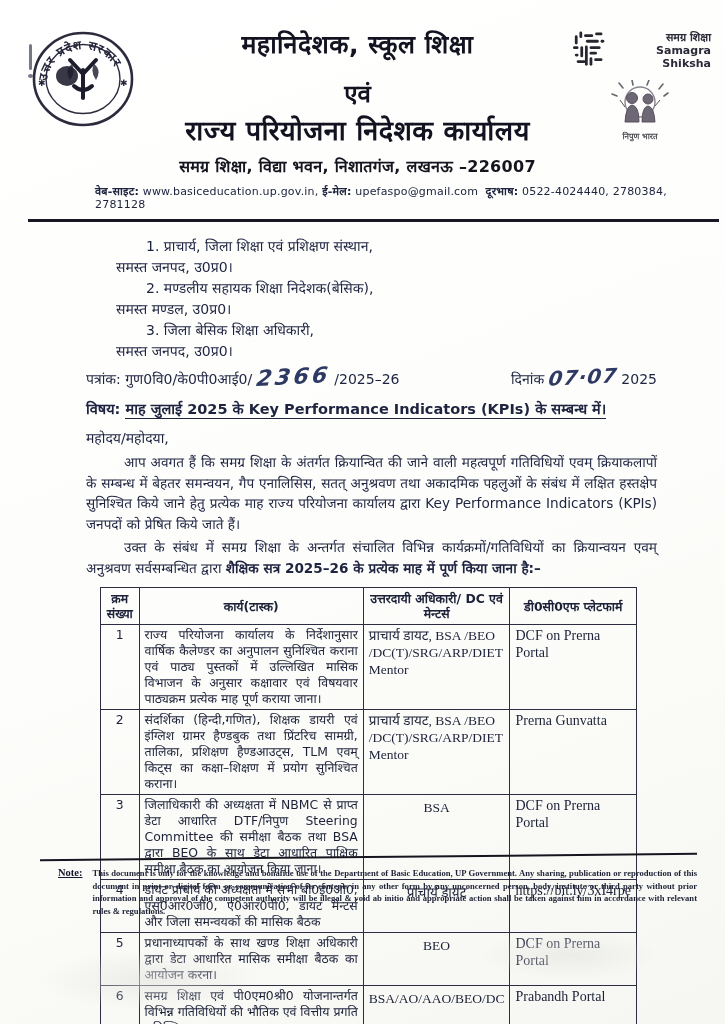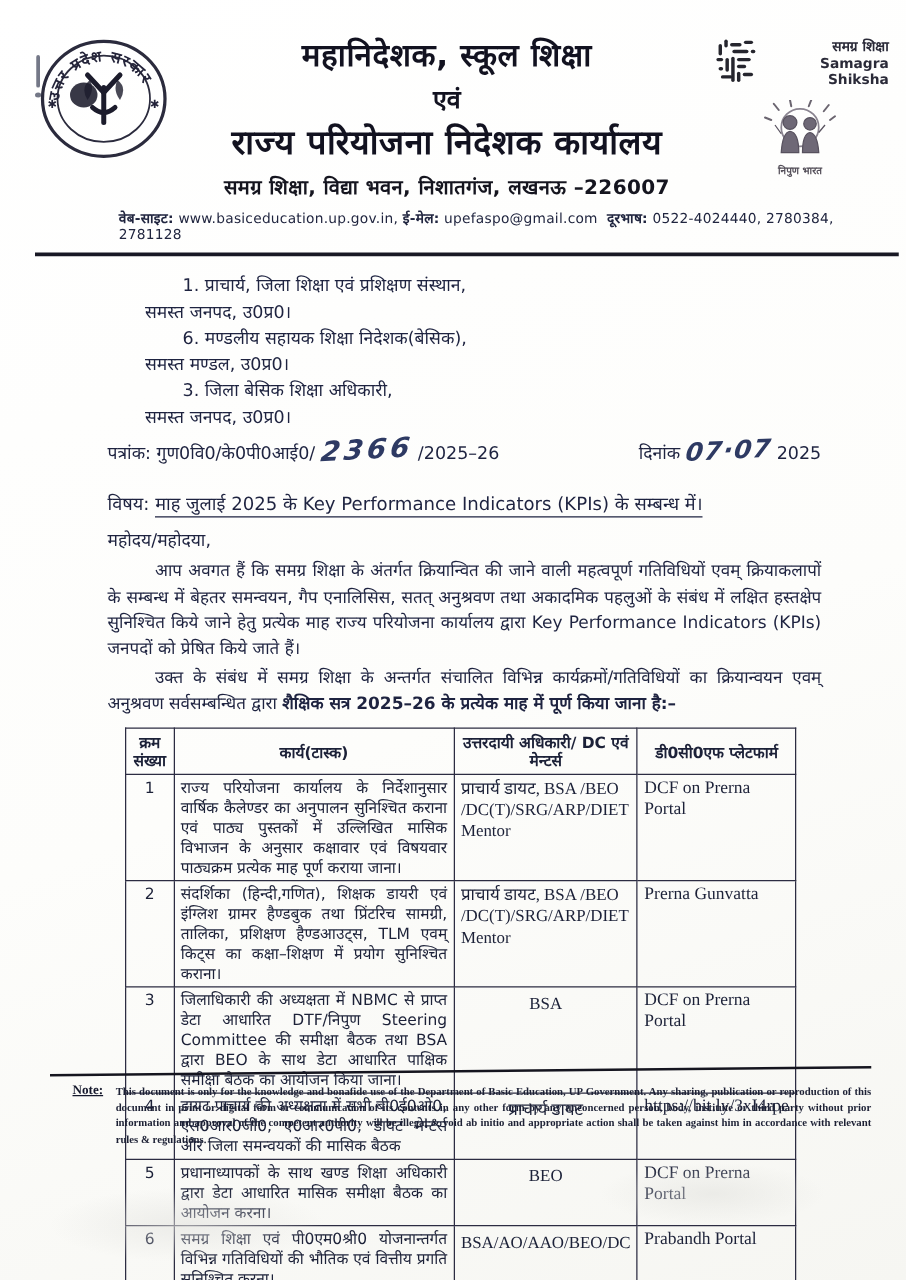--- a/index.html
+++ b/index.html
@@ -13,42 +13,42 @@
   .scan-mark { position:absolute; left:29px; top:44px; width:3px; height:26px;
     background:#3a3f55; opacity:.7; border-radius:2px; }
   .scan-mark:after { content:""; position:absolute; left:-1px; top:30px; width:5px; height:4px;
     background:#3a3f55; border-radius:50%; }
 
   
   .letterhead { display:flex; padding:24px 14px 0 30px; }
   .seal { width:112px; flex:0 0 112px; padding-top:4px; }
   .titles { flex:1; text-align:center; padding-top:2px; }
   .t1 { font-size:25px; font-weight:bold; color:#121220; letter-spacing:.5px; }
-  .t2 { font-size:20px; font-weight:bold; color:#121220; margin-top:5px; }
+  .t2 { font-size:24px; font-weight:bold; color:#121220; margin-top:16px; }
   .t3 { font-size:27px; font-weight:bold; color:#121220; margin-top:2px; letter-spacing:.5px; }
   .t4 { font-size:16px; font-weight:bold; color:#15151f; margin-top:7px; letter-spacing:.3px; }
   .logos { width:138px; flex:0 0 138px; text-align:left; }
   .samagra { display:flex; align-items:center; gap:6px; margin-top:6px;text-align:right; }
   .samagra-text { font-size:11px; font-weight:bold; color:#2a2a38; line-height:13px; }
   .nipun { margin:10px 0 0 34px; text-align:center; width:66px; }
   .nipun-caption { font-size:8px; color:#55505a; font-weight:bold; margin-top:-2px; }
   .weblineWrap { padding:6px 10px 5px 95px; }
   .webline { font-size:11px; color:#20253f; letter-spacing:.2px; }
   .webline b { font-weight:bold; }
   .rule { margin:3px 6px 0 28px; border-bottom:3px solid #181824; }
 
   
   .content { padding:14px 68px 0 86px; font-size:14px; line-height:21px; }
   .addr-item-head { padding-left:60px; }
   .addr-item-sub { padding-left:30px; }
   .refline { display:flex; justify-content:space-between; align-items:flex-end; margin-top:6px; }
   .hand { display:inline-block; font-style:italic; font-weight:bold; font-size:22px;
     color:#2e3a63; transform:skewX(-10deg) rotate(-3deg); letter-spacing:3px; line-height:18px; }
   .hand-date { font-size:20px; letter-spacing:1px; }
-  .subject { font-weight:normal; font-size:14.5px; margin-top:20px; }
+  .subject { font-weight:bold; font-size:14.5px; margin-top:9px; }
   .subject .u { border-bottom:1.6px solid #1e2340; padding-bottom:1px; }
   .salutation { margin-top:8px; }
   .para { text-align:justify; text-indent:38px; margin-top:3px; font-size:13.6px; line-height:20.5px; }
 
   
   table.kpi { border-collapse:collapse; margin:9px 0 0 14px; width:537px;
     font-size:12.4px; line-height:16px; color:#1c2138; }
   table.kpi th, table.kpi td { border:1.4px solid #2c2c42; padding:2px 5px; vertical-align:top; }
   table.kpi th { font-weight:bold; text-align:center; vertical-align:middle; line-height:15px; padding:3px 2px; }
   td.sn { text-align:center; width:40px; padding-top:4px; }
@@ -170,21 +170,21 @@
       <span>0522-4024440, 2780384, 2781128</span>
     </div>
   </div>
   <div class="rule"></div>
 
   <div class="content">
 
     <div>
       <div class="addr-item-head">1.  प्राचार्य, जिला शिक्षा एवं प्रशिक्षण संस्थान,</div>
       <div class="addr-item-sub">समस्त जनपद, उ0प्र0।</div>
-      <div class="addr-item-head">6.  मण्डलीय सहायक शिक्षा निदेशक(बेसिक),</div>
+      <div class="addr-item-head">2.  मण्डलीय सहायक शिक्षा निदेशक(बेसिक),</div>
       <div class="addr-item-sub">समस्त मण्डल, उ0प्र0।</div>
       <div class="addr-item-head">3.  जिला बेसिक शिक्षा अधिकारी,</div>
       <div class="addr-item-sub">समस्त जनपद, उ0प्र0।</div>
     </div>
 
     <div class="refline">
       <div>
         <span>पत्रांक:</span>
         <span>गुण0वि0/के0पी0आई0/</span>
         <span class="hand">2366</span>

